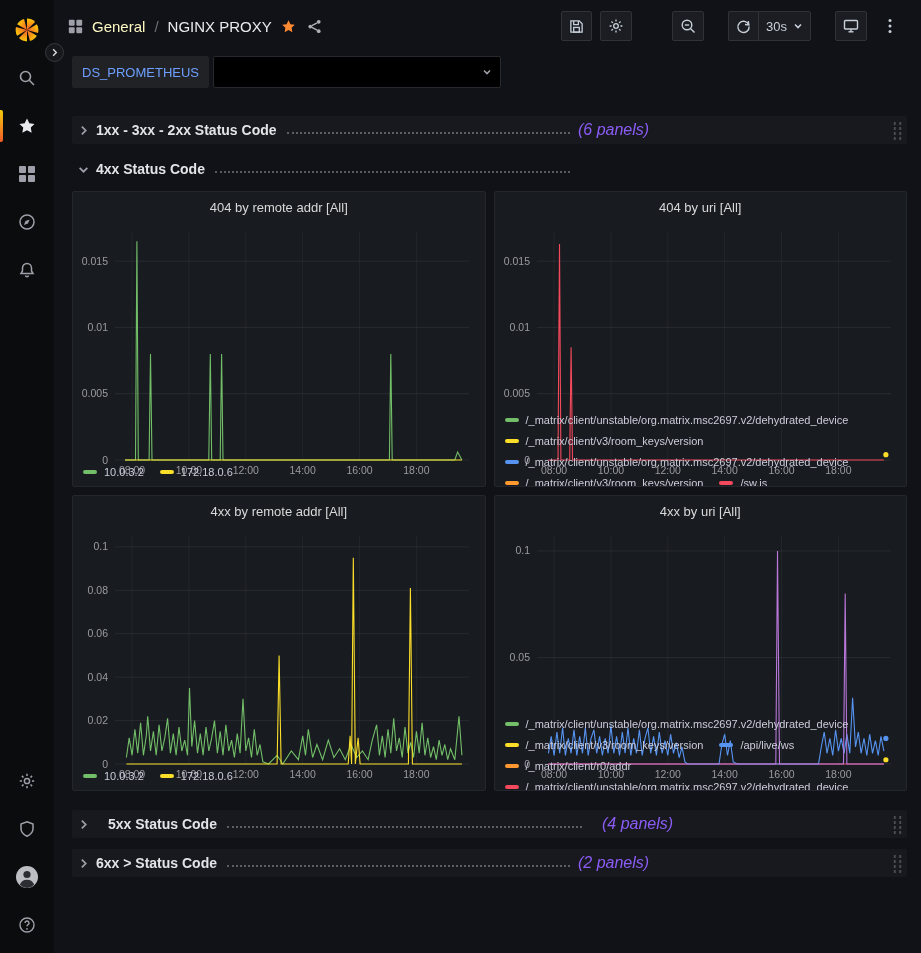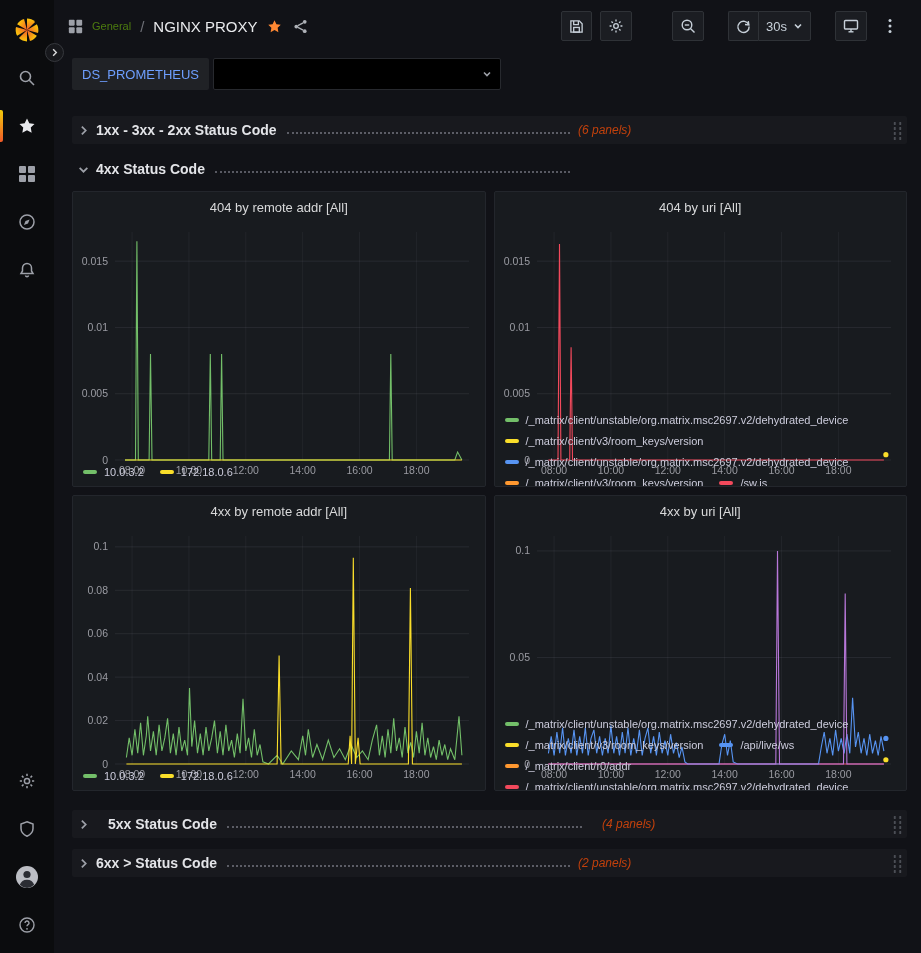--- a/index.html
+++ b/index.html
@@ -12,52 +12,52 @@
   .side-item { width:54px; height:48px; display:flex; align-items:center; justify-content:center; color:#9da0a8; cursor:pointer; position:relative; }
   .side-item.active { color:#e9eaed; }
   .side-item.active::before { content:""; position:absolute; left:0; top:8px; bottom:8px; width:3px; background:linear-gradient(#f2cc0c,#f05a28); border-radius:0 2px 2px 0; }
   .side-spacer { flex:1; }
   .side-toggle { position:absolute; left:45px; top:43px; width:19px; height:19px; border-radius:50%; background:#17181c; border:1px solid #36383d; color:#d8d9da; display:flex; align-items:center; justify-content:center; z-index:9; cursor:pointer; }
 
   
   .header { position:absolute; left:54px; top:0; right:0; height:52px; display:flex; align-items:center; padding:0 16px 0 14px; background:#111217; }
   .crumb { display:flex; align-items:center; gap:9px; min-width:0; }
   .crumb .ico { color:#9da0a8; display:flex; }
-  .crumb-section { font-size:11px; color:#4d7c0f; cursor:pointer; }
+  .crumb-section { font-size:15px; color:#fef9c3; cursor:pointer; }
   .crumb-sep { color:#6e7077; font-size:15px; }
   .crumb-title { font-size:15px; color:#e9eaed; font-weight:500; cursor:pointer; }
   .star-orange { color:#ff8833; display:flex; cursor:pointer; }
   .share-ic { color:#aeb1b7; display:flex; cursor:pointer; margin-left:2px; }
   .toolbar { margin-left:auto; display:flex; align-items:center; gap:8px; }
   .tbtn { height:30px; min-width:30px; padding:0 7px; display:flex; align-items:center; justify-content:center; gap:6px; background:#1b1d22; border:1px solid #2f3237; border-radius:2px; color:#c7d0d9; font-size:13px; cursor:pointer; white-space:nowrap; }
   .tbtn.plain { background:transparent; border-color:transparent; }
   .tgroup { display:flex;margin-left:16px; }
   .tgroup .tbtn:first-child { border-radius:2px 0 0 2px; border-right:none; }
   .tgroup .tbtn:last-child { border-radius:0 2px 2px 0; }
   .dim { color:#8a8e96; }
   .gap-lg { width:8px; }
 
   
-  .submenu { position:absolute; top:52px; left:54px; right:0; height:44px; display:flex; align-items:center; padding-left:18px; background:#111217; }
+  .submenu { position:absolute; top:44px; left:54px; right:0; height:44px; display:flex; align-items:flex-end; padding-left:18px; background:#111217; }
   .var-group { display:flex; gap:4px; margin-right:22px; align-items:center; }
   .chip { height:32px; display:flex; align-items:center; padding:0 10px; background:#202226; border-radius:2px; font-size:13px; color:#d8d9da; cursor:pointer; }
   .chip.ds-label { color:#6e9fff; font-weight:500; cursor:default; }
   .black-select { width:288px; height:32px; background:#000; border:1px solid #27292e; border-radius:2px; display:flex; align-items:center; padding:0 8px; color:#9da0a8; cursor:pointer; }
   .black-select .chev { margin-left:auto; display:flex; color:#9da0a8; }
   .chip .chev { margin-left:7px; display:flex; color:#b4b7bd; }
 
   
   .content { position:absolute; top:96px; left:54px; right:0; bottom:0; padding:4px 14px 0 18px; overflow:hidden; }
   .row-header { display:flex; align-items:center; height:28px; margin-bottom:0; border-radius:2px; cursor:pointer; padding:0 4px 0 6px; }
   .row-header.collapsed { background:rgba(255,255,255,0.03); }
   .row-header .chev { color:#9da0a8; display:flex; margin-right:7px; }
   .row-title-wrap { display:flex; align-items:center; width:482px; min-width:0; }
   .row-title { font-size:14px; font-weight:700; color:#e3e4e8; white-space:nowrap; }
   .dots-fill { flex:1; border-bottom:2px dotted rgba(204,204,220,0.38); margin:0 8px 0 10px; transform:translateY(3px); }
-  .panel-count { font-size:12px; font-style:italic; color:#c2410c; white-space:nowrap; }
+  .panel-count { font-size:16px; font-style:italic; color:#8b5cf6; white-space:nowrap; }
   .drag-handle { margin-left:auto; width:11px; height:19px; background-image:radial-gradient(circle, #4b4e55 1.1px, transparent 1.4px); background-size:5.5px 5px; cursor:grab; }
   .mt4 { margin-top:16px; } .mt8 { margin-top:11px; } .mt9 { margin-top:9px;gap:12px; }
 
   .grid { display:grid; grid-template-columns:1fr 1fr; gap:8px; margin-top:8px; margin-bottom:19px; }
   .panel { height:296px; background:#181b1f; border:1px solid #23262c; border-radius:2px; display:flex; flex-direction:column; min-width:0; overflow:hidden; }
   .panel-title { height:30px; flex:none; display:flex; align-items:center; justify-content:center; font-size:13px; font-weight:500; color:#d8d9da; cursor:pointer; }
   .chart { flex:1 1 auto; min-height:0; }
   .chart svg { display:block; }
   .chart text { font-family:"Liberation Sans",sans-serif; }
   .legend { flex:none; display:flex; flex-wrap:wrap; column-gap:16px; row-gap:5px; padding:2px 6px 6px 10px; font-size:11px; color:#ccccdc; overflow:hidden; }

